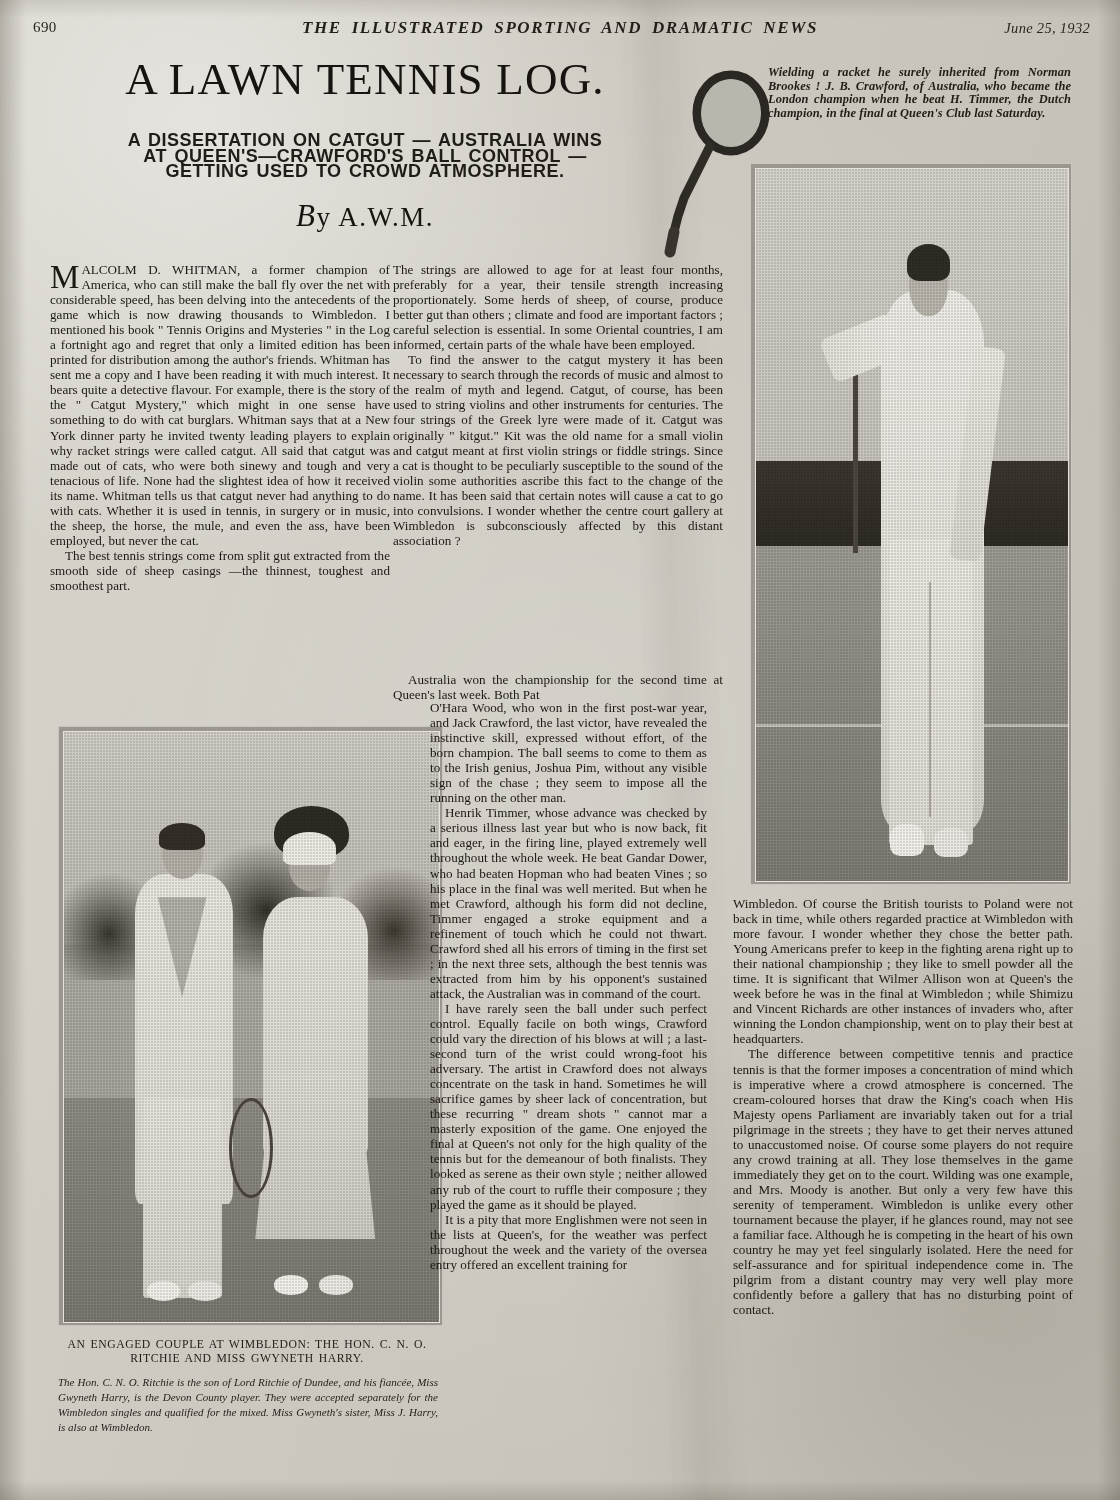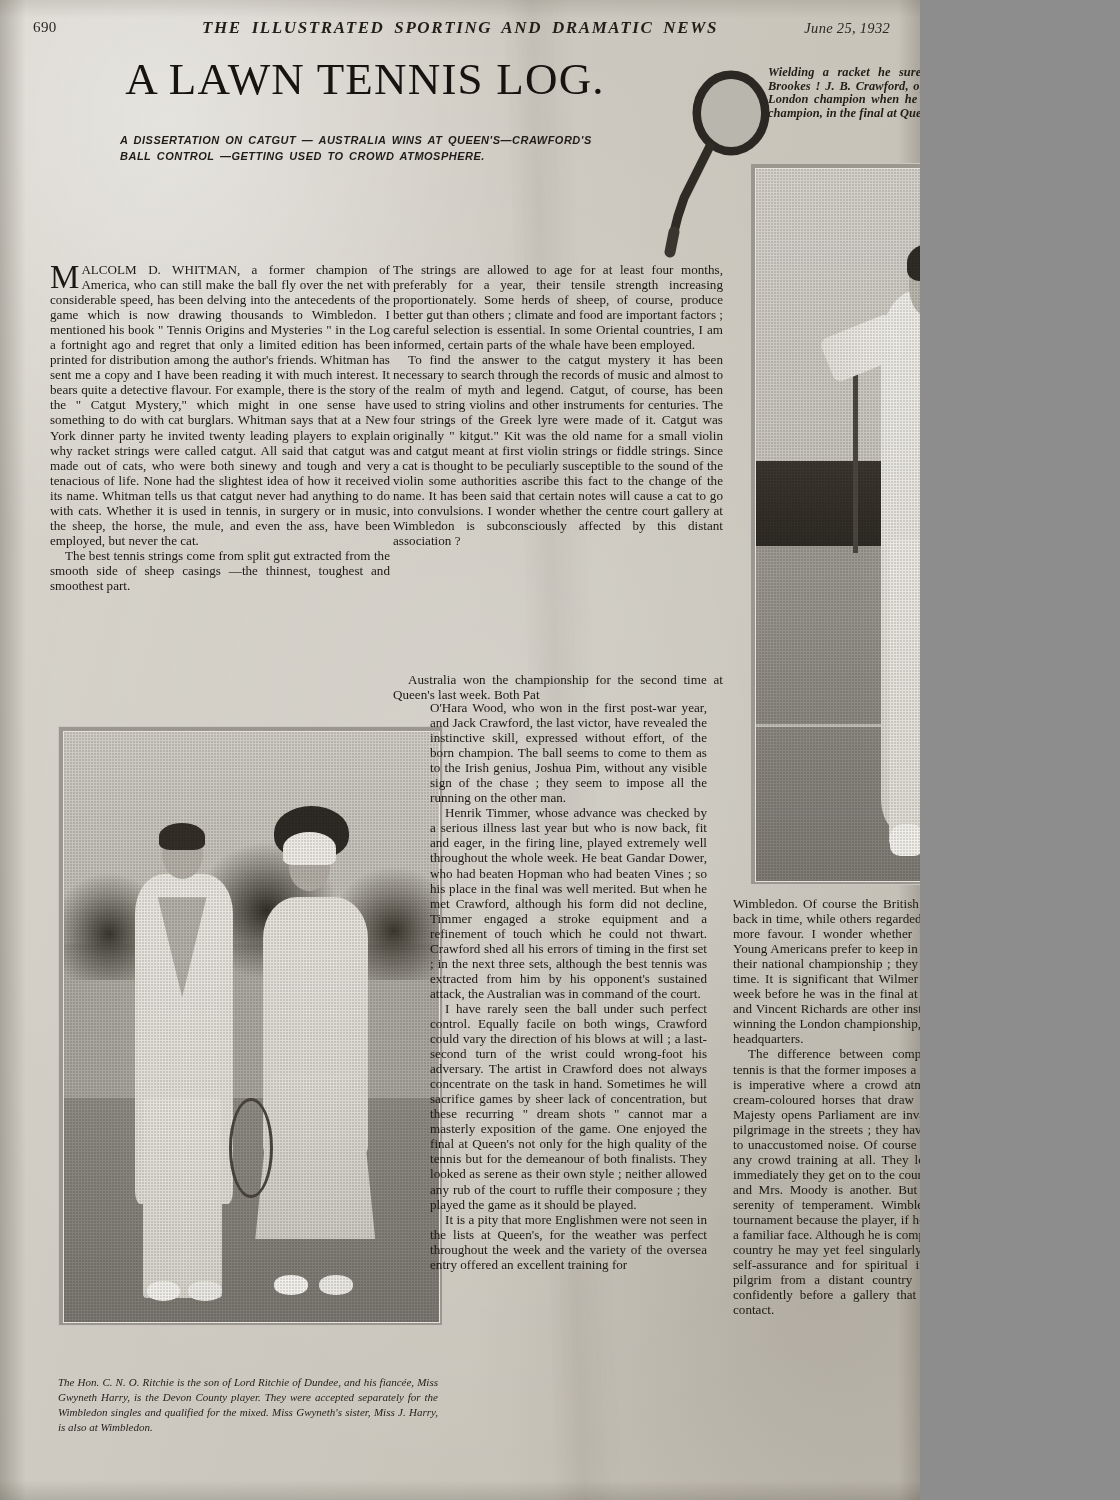--- a/index.html
+++ b/index.html
@@ -1,21 +1,21 @@
 <!DOCTYPE html>
 <html><head>
 <meta charset="utf-8">
 <style>
   html, body {
     margin: 0; padding: 0;
     background: #8d8d8d;
   }
   .page {
     position: relative;
-    width: 920px; height: 1500px;
+    width: 1120px; height: 1500px;
     background: #0ea5e9;
     overflow: hidden;
     font-family: "Liberation Serif", serif;
     color: #1a1814;
   }
   
   .page::before{
     content:""; position:absolute; inset:0;
     background:
       radial-gradient(ellipse 70% 50% at 18% 8%, rgba(255,255,255,.42), rgba(255,255,255,0) 60%),
@@ -60,24 +60,24 @@
   
   .headline {
     position:absolute; left:55px; top:53px; width:620px;
     text-align:center;
     font-family:"Liberation Serif", serif;
     font-size:45px; font-weight:normal; letter-spacing:1.2px;
     color:#161310; white-space:nowrap;
   }
   .subhead {
     position:absolute; left:120px; top:133px; width:490px;
-    text-align:left;
+    text-align:center;
     font-family:"Liberation Sans", sans-serif;
-    font-style:italic; font-weight:bold;
-    font-size:11px; line-height:15.5px; letter-spacing:.5px;
+    font-weight:bold;
+    font-size:18px; line-height:15.5px; letter-spacing:.5px;
     color:#201d18; word-spacing:2px;
   }
   .byline {
     position:absolute; left:120px; top:198px; width:490px;
     text-align:center;
     font-family:"Liberation Serif", serif;
     font-size:27px; color:#17140f; letter-spacing:1.5px;
   }
   .byline .bee { font-size:31px; font-style:italic; }
 
@@ -263,20 +263,23 @@
   <div class="layer">
 
     <div class="masthead">
       <div class="folio">690</div>
       <div class="masthead-title">THE ILLUSTRATED SPORTING AND DRAMATIC NEWS</div>
       <div class="issue-date">June 25, 1932</div>
     </div>
 
     <div class="headline">A LAWN TENNIS LOG.</div>
     <div class="subhead">A  DISSERTATION  ON  CATGUT — AUSTRALIA WINS AT QUEEN'S—CRAWFORD'S BALL CONTROL —GETTING  USED  TO  CROWD  ATMOSPHERE.</div>
+    <div class="byline">
+      <span class="bee">B</span><span>y A.W.M.</span>
+    </div>
 
     <div class="top-caption">Wielding a racket he surely inherited from Norman Brookes ! J. B. Crawford, of Australia, who became the London champion when he beat H. Timmer, the Dutch champion, in the final at Queen's Club last Saturday.</div>
 
     <div class="photo" id="photo-crawford">
       <div class="inner">
         <div class="c-sky"></div>
         <div class="c-hedge"></div>
         <div class="c-court"></div>
         <div class="c-line"></div>
         <div class="c-post"></div>
@@ -343,18 +346,19 @@
       <p>Henrik Timmer, whose advance was checked by a serious illness last year but who is now back, fit and eager, in the firing line, played extremely well throughout the whole week. He beat Gandar Dower, who had beaten Hopman who had beaten Vines ; so his place in the final was well merited. But when he met Crawford, although his form did not decline, Timmer engaged a stroke equipment and a refinement of touch which he could not thwart. Crawford shed all his errors of timing in the first set ; in the next three sets, although the best tennis was extracted from him by his opponent's sustained attack, the Australian was in command of the court.</p>
       <p>I have rarely seen the ball under such perfect control. Equally facile on both wings, Crawford could vary the direction of his blows at will ; a last-second turn of the wrist could wrong-foot his adversary. The artist in Crawford does not always concentrate on the task in hand. Sometimes he will sacrifice games by sheer lack of concentration, but these recurring " dream shots " cannot mar a masterly exposition of the game. One enjoyed the final at Queen's not only for the high quality of the tennis but for the demeanour of both finalists. They looked as serene as their own style ; neither allowed any rub of the court to ruffle their composure ; they played the game as it should be played.</p>
       <p>It is a pity that more Englishmen were not seen in the lists at Queen's, for the weather was perfect throughout the week and the variety of the oversea entry offered an excellent training for</p>
     </div>
 
     <div class="col" id="col3">
       <p class="noind">Wimbledon. Of course the British tourists to Poland were not back in time, while others regarded practice at Wimbledon with more favour. I wonder whether they chose the better path. Young Americans prefer to keep in the fighting arena right up to their national championship ; they like to smell powder all the time. It is significant that Wilmer Allison won at Queen's the week before he was in the final at Wimbledon ; while Shimizu and Vincent Richards are other instances of invaders who, after winning the London championship, went on to play their best at headquarters.</p>
       <p>The difference between competitive tennis and practice tennis is that the former imposes a concentration of mind which is imperative where a crowd atmosphere is concerned. The cream-coloured horses that draw the King's coach when His Majesty opens Parliament are invariably taken out for a trial pilgrimage in the streets ; they have to get their nerves attuned to unaccustomed noise. Of course some players do not require any crowd training at all. They lose themselves in the game immediately they get on to the court. Wilding was one example, and Mrs. Moody is another. But only a very few have this serenity of temperament. Wimbledon is unlike every other tournament because the player, if he glances round, may not see a familiar face. Although he is competing in the heart of his own country he may yet feel singularly isolated. Here the need for self-assurance and for spiritual independence come in. The pilgrim from a distant country may very well play more confidently before a gallery that has no disturbing point of contact.</p>
     </div>
 
+    <div class="cap-title">AN  ENGAGED  COUPLE  AT  WIMBLEDON:  THE  HON. C. N. O. RITCHIE AND MISS GWYNETH HARRY.</div>
     <div class="cap-body">The Hon. C. N. O. Ritchie is the son of Lord Ritchie of Dundee, and his fiancée, Miss Gwyneth Harry, is the Devon County player. They were accepted separately for the Wimbledon singles and qualified for the mixed. Miss Gwyneth's sister, Miss J. Harry, is also at Wimbledon.</div>
 
   </div>
 
   <div class="crease"></div>
 </div>
 
 </body></html>

